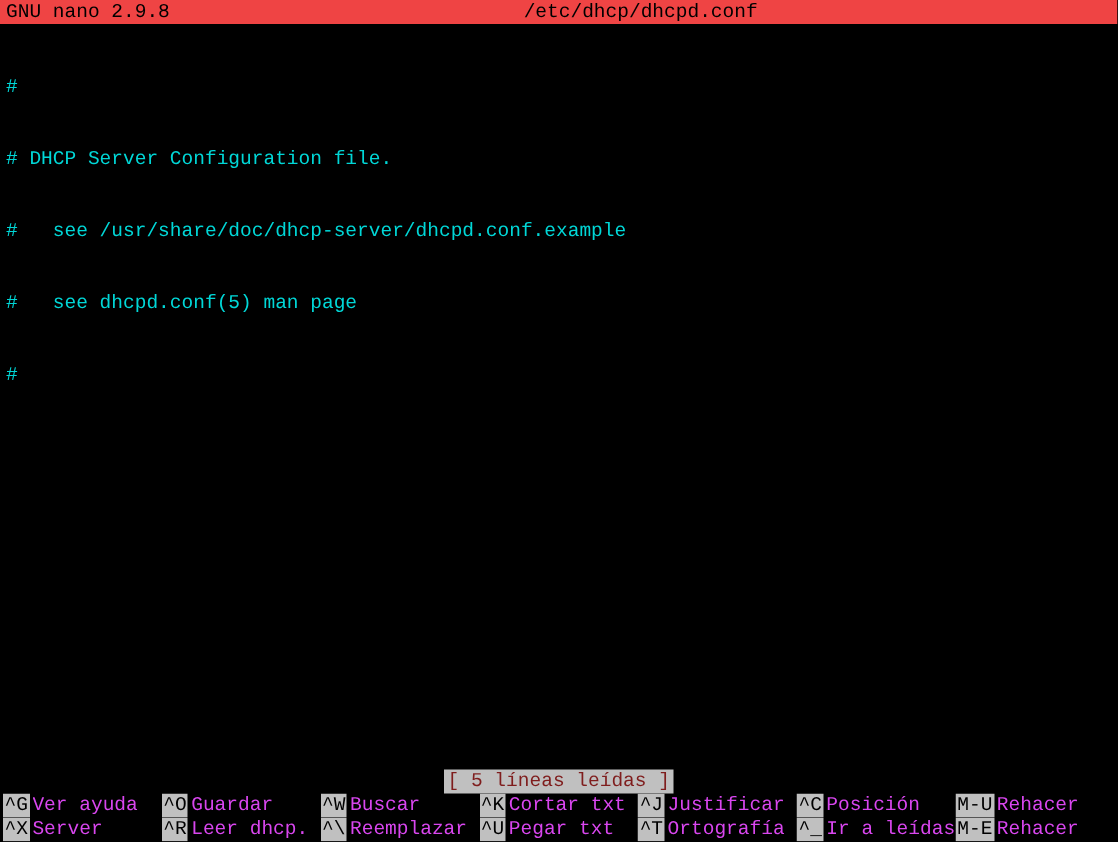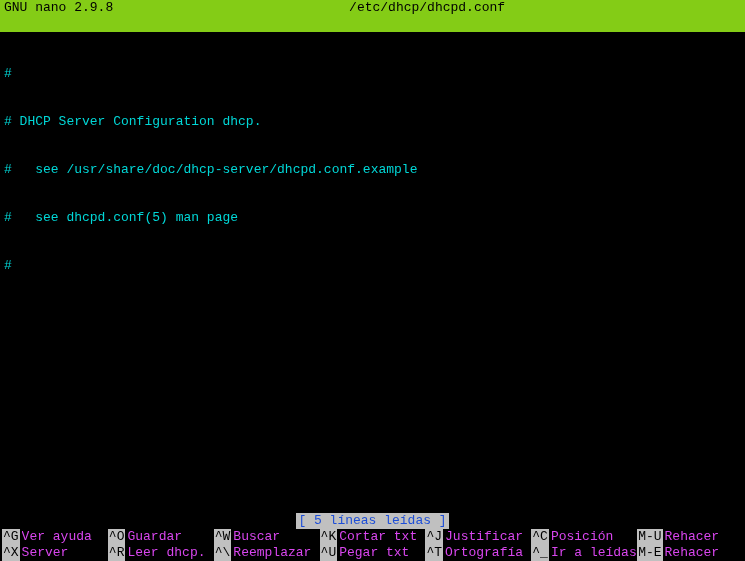--- a/index.html
+++ b/index.html
@@ -11,24 +11,24 @@
       width: 745px;
       height: 561px;
       background: #000;
       font-family: "Courier New", monospace;
       font-size: 13px;
       color: #c0c0c0;
       overflow: hidden;
       position: relative;
     }
     .header {
-      background: #84cc16;
+      background: #ef4444;
       color: #000;
       display: flex;
-      height: 32px;
+      height: 16px;
       line-height: 16px;
       padding: 0 4px;
     }
     .header-left {
       flex: 0 0 auto;
     }
     .header-center {
       flex: 1;
       text-align: center;
     }
@@ -46,21 +46,21 @@
       bottom: 32px;
       left: 0;
       right: 0;
       text-align: center;
       height: 16px;
       line-height: 16px;
     }
     .status-inner {
       display: inline-block;
       background: #c0c0c0;
-      color: #1d4ed8;
+      color: #7f1d1d;
       padding: 0 2px;
     }
     .shortcuts {
       position: absolute;
       bottom: 0;
       left: 0;
       right: 0;
       height: 32px;
       display: flex;
       flex-wrap: wrap;
@@ -94,21 +94,21 @@
 </head>
 <body>
 
 <div class="header">
   <span class="header-left">GNU nano 2.9.8</span>
   <span class="header-center">/etc/dhcp/dhcpd.conf</span>
 </div>
 
 <div class="editor-area">
   <div class="editor-line">#</div>
-  <div class="editor-line"># DHCP Server Configuration dhcp.</div>
+  <div class="editor-line"># DHCP Server Configuration file.</div>
   <div class="editor-line">#   see /usr/share/doc/dhcp-server/dhcpd.conf.example</div>
   <div class="editor-line">#   see dhcpd.conf(5) man page</div>
   <div class="editor-line">#</div>
 </div>
 
 <div class="status-bar">
   <span class="status-inner">[ 5 líneas leídas ]</span>
 </div>
 
 <div class="shortcuts">

